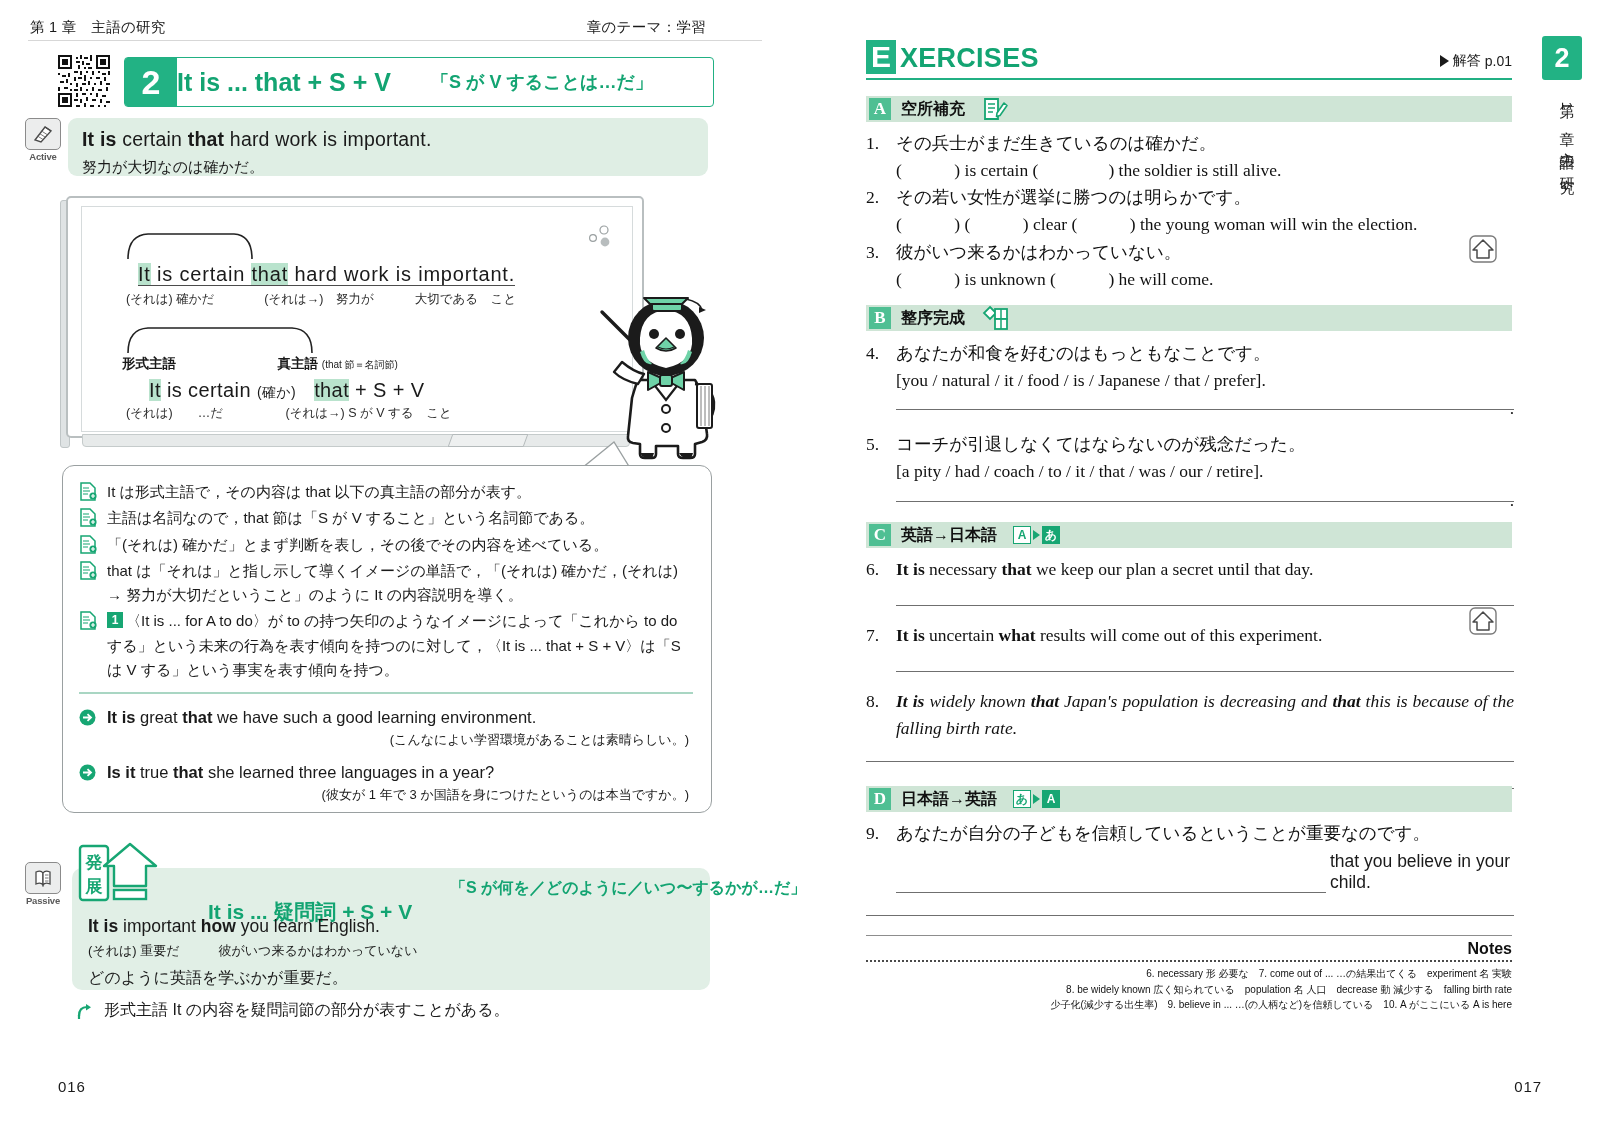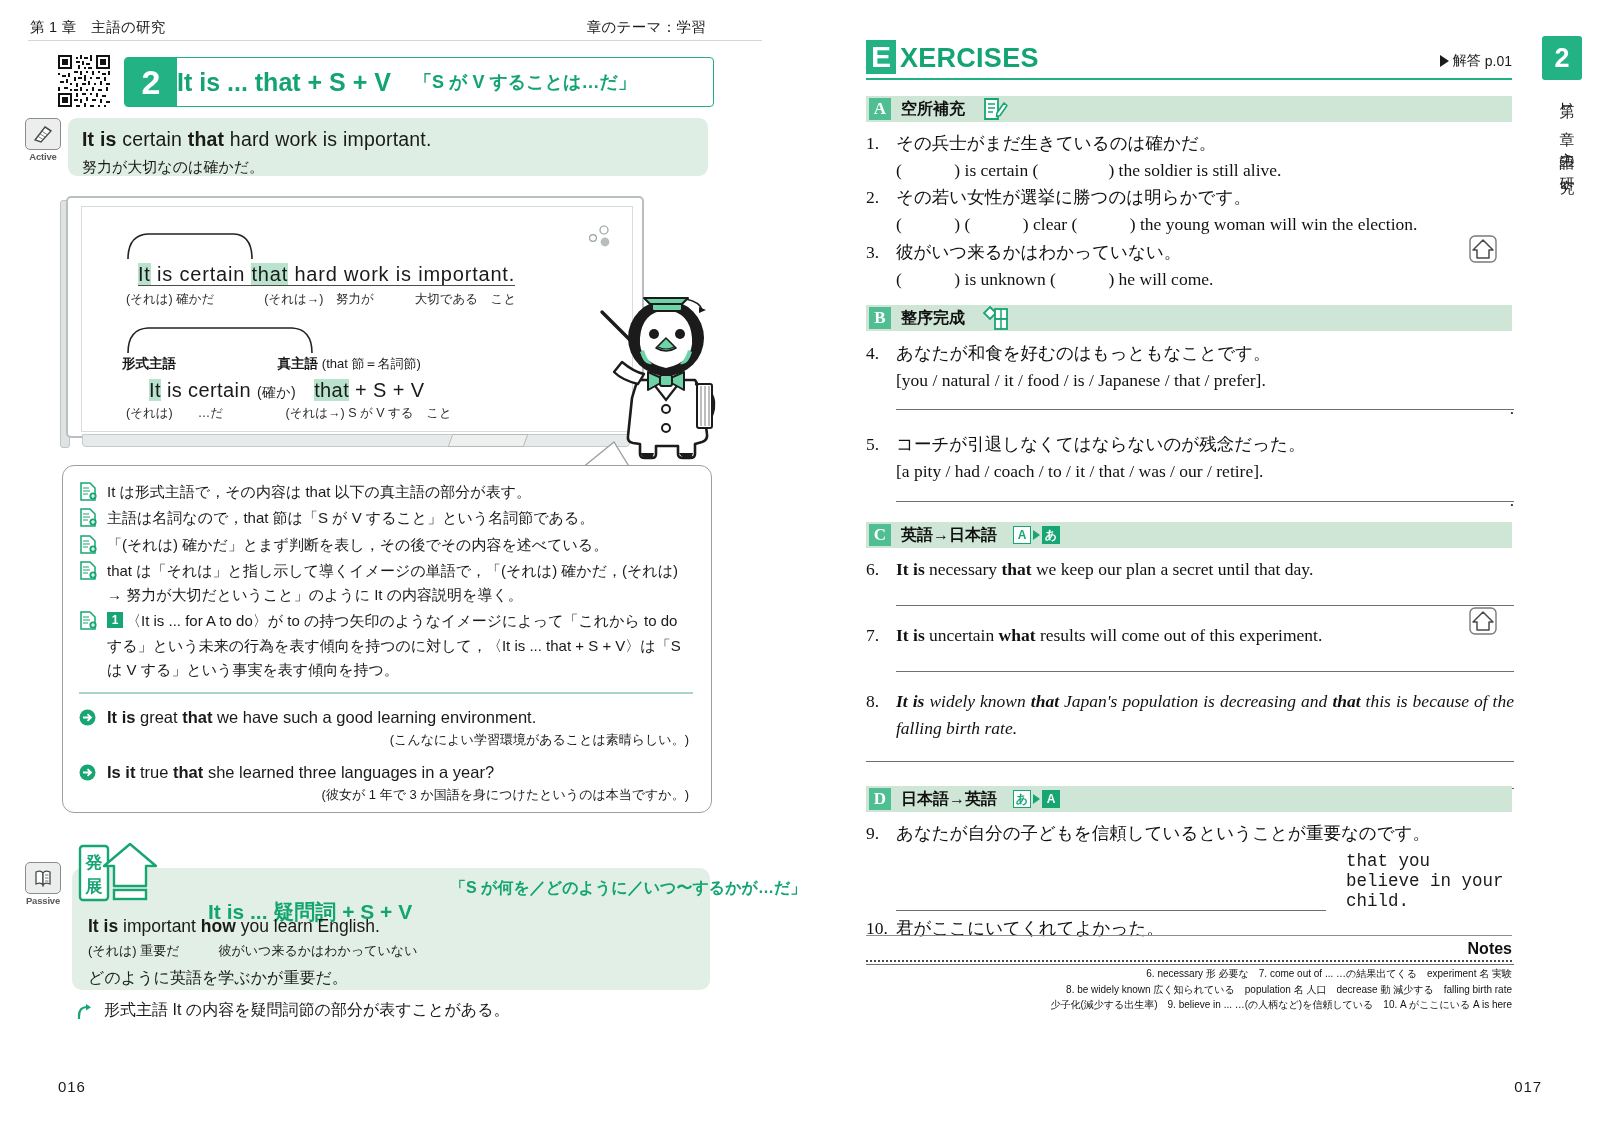--- a/index.html
+++ b/index.html
@@ -79,21 +79,21 @@
   .titlebar .formula {
     color: #13a472;
     font-size: 25px;
     font-weight: bold;
     white-space: nowrap;
   }
   .titlebar .jp {
     color: #13a472;
     font-size: 18px;
     font-weight: bold;
-    margin-left: 23px;
+    margin-left: 40px;
     white-space: nowrap;
   }
 
   
   .modeicon {
     position: absolute;
     width: 38px;
     text-align: center;
   }
   .modeicon .box {
@@ -219,21 +219,21 @@
   }
   .wb-gloss2 {
     position: absolute;
     left: 44px; top: 198px;
     font-size: 12.5px;
     color: #2b2b2b;
     white-space: nowrap;
   }
   .hl { background: #b9e3cd; }
   .uline { border-bottom: 1.4px solid #4c4c4c; }
-  .small-note { font-size: 13px; font-weight: normal; }
+  .small-note { font-size: 10px; font-weight: normal; }
 
   
   .penguin {
     position: absolute;
     left: 596px; top: 276px;
     width: 140px; height: 186px;
   }
 
   
   .balloon {
@@ -1030,26 +1030,22 @@
   </div>
 </div>
 
 <div class="qblock" style="top:820px;">
   <div class="q">
       <div class="n">9.</div>
       <div class="body">あなたが自分の子どもを信頼しているということが重要なのです。</div>
     </div>
   <div style="display:flex; align-items:flex-end; margin-top:4px;">
     <div style="flex:0 0 430px; border-bottom:1.1px solid #6f6f6f; height:22px; margin-left:30px;"></div>
-    <div style="font-family:Liberation Mono, monospace; font-size:17.5px; margin-left:20px;">that you believe in your child.</div>
-  </div>
-  <div class="q" style="margin-top:4px;">
-      <div class="n">10.</div>
-      <div class="body">君がここにいてくれてよかった。</div>
-    </div>
+    <div style="font-family:Liberation Sans, sans-serif; font-size:17.5px; margin-left:4px;">that you believe in your child.</div>
+  </div>
   <div class="blanksrule full" style="margin-top:22px;"></div>
 </div>
 
 <div class="toprule-right"></div>
 
 <div class="notes" style="top:940px;text-align:right;">
   <div class="nh">Notes</div>
   <div class="dots"></div>
   <div class="nline">6. necessary 形 必要な　7. come out of ... …の結果出てくる　experiment 名 実験</div>
   <div class="nline">8. be widely known 広く知られている　population 名 人口　decrease 動 減少する　falling birth rate</div>

